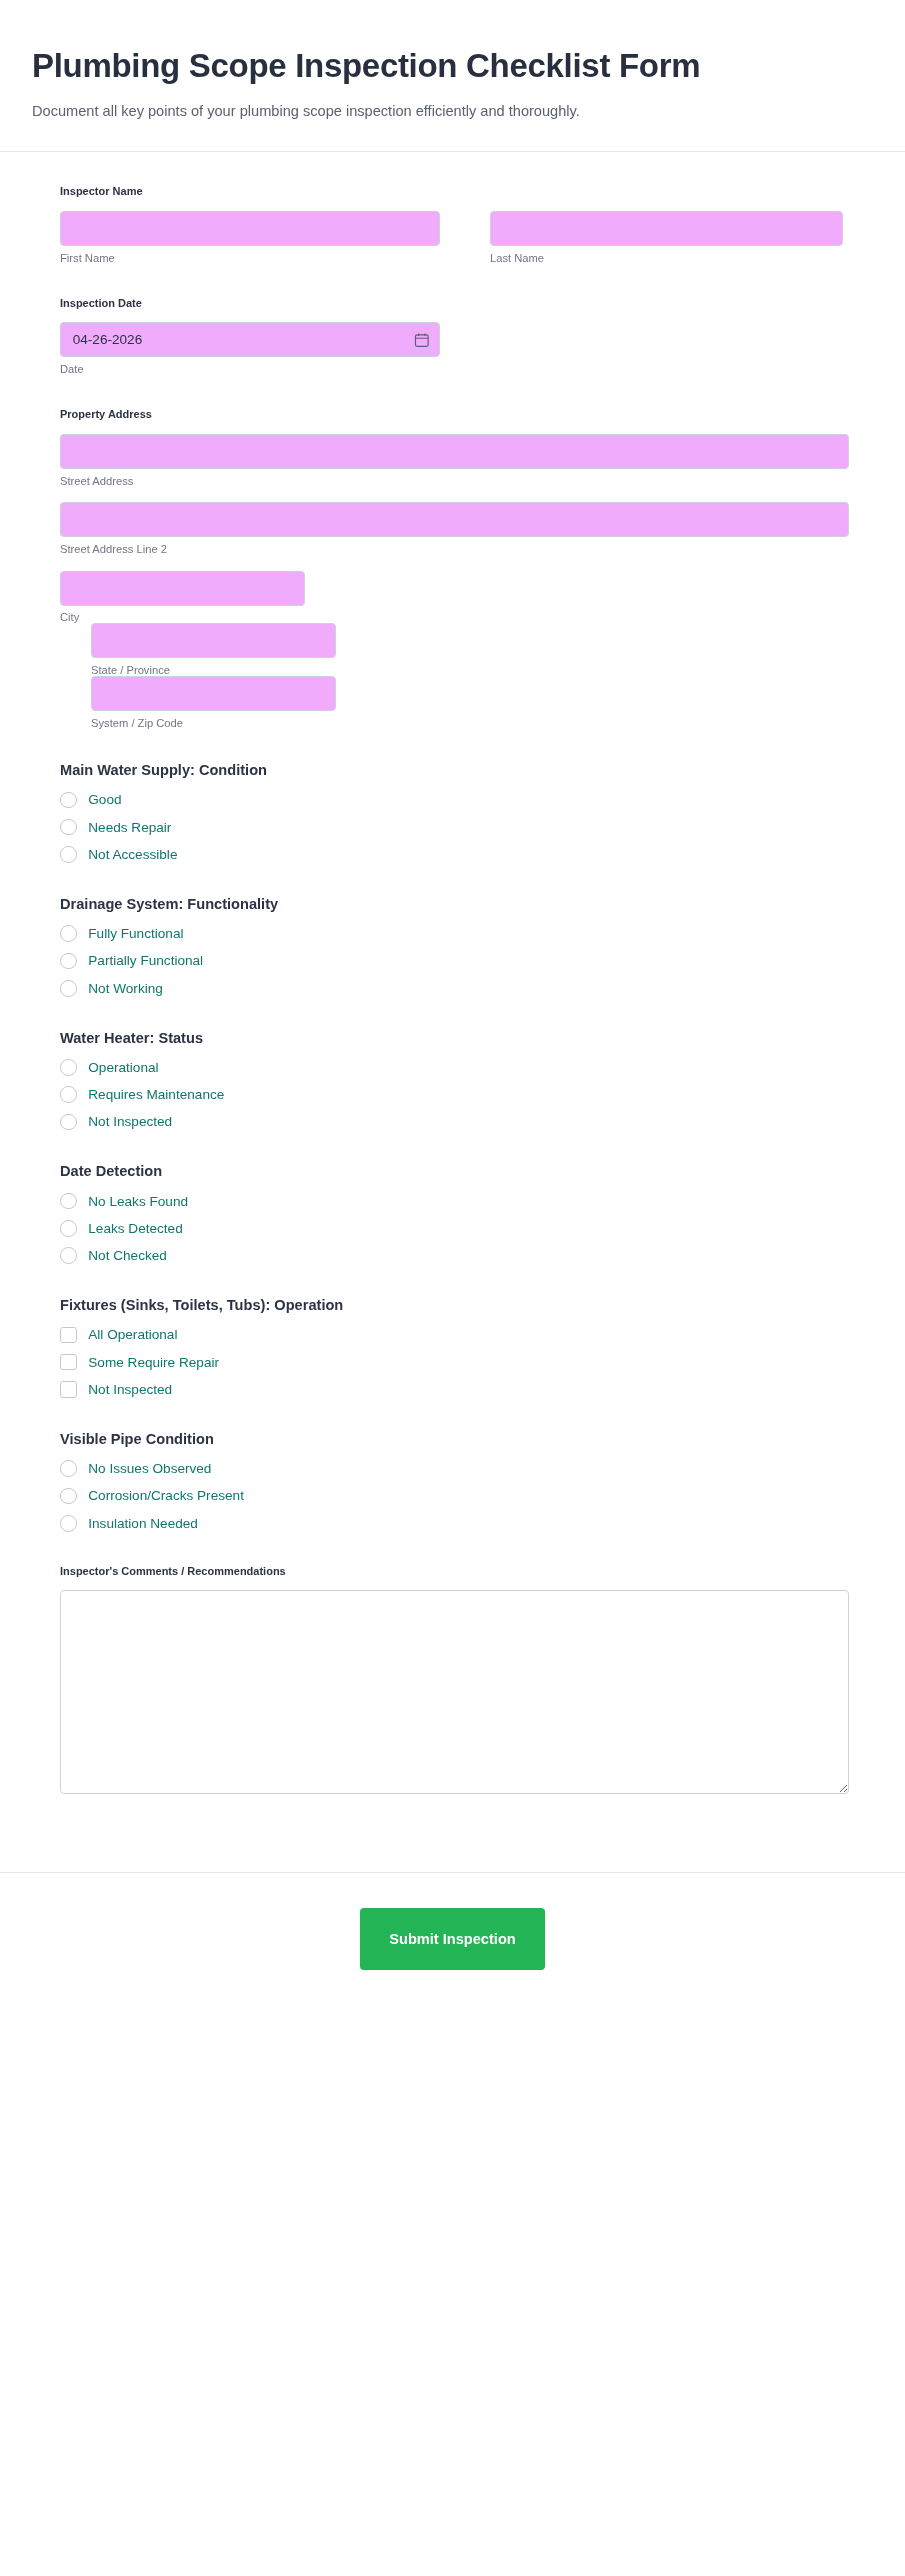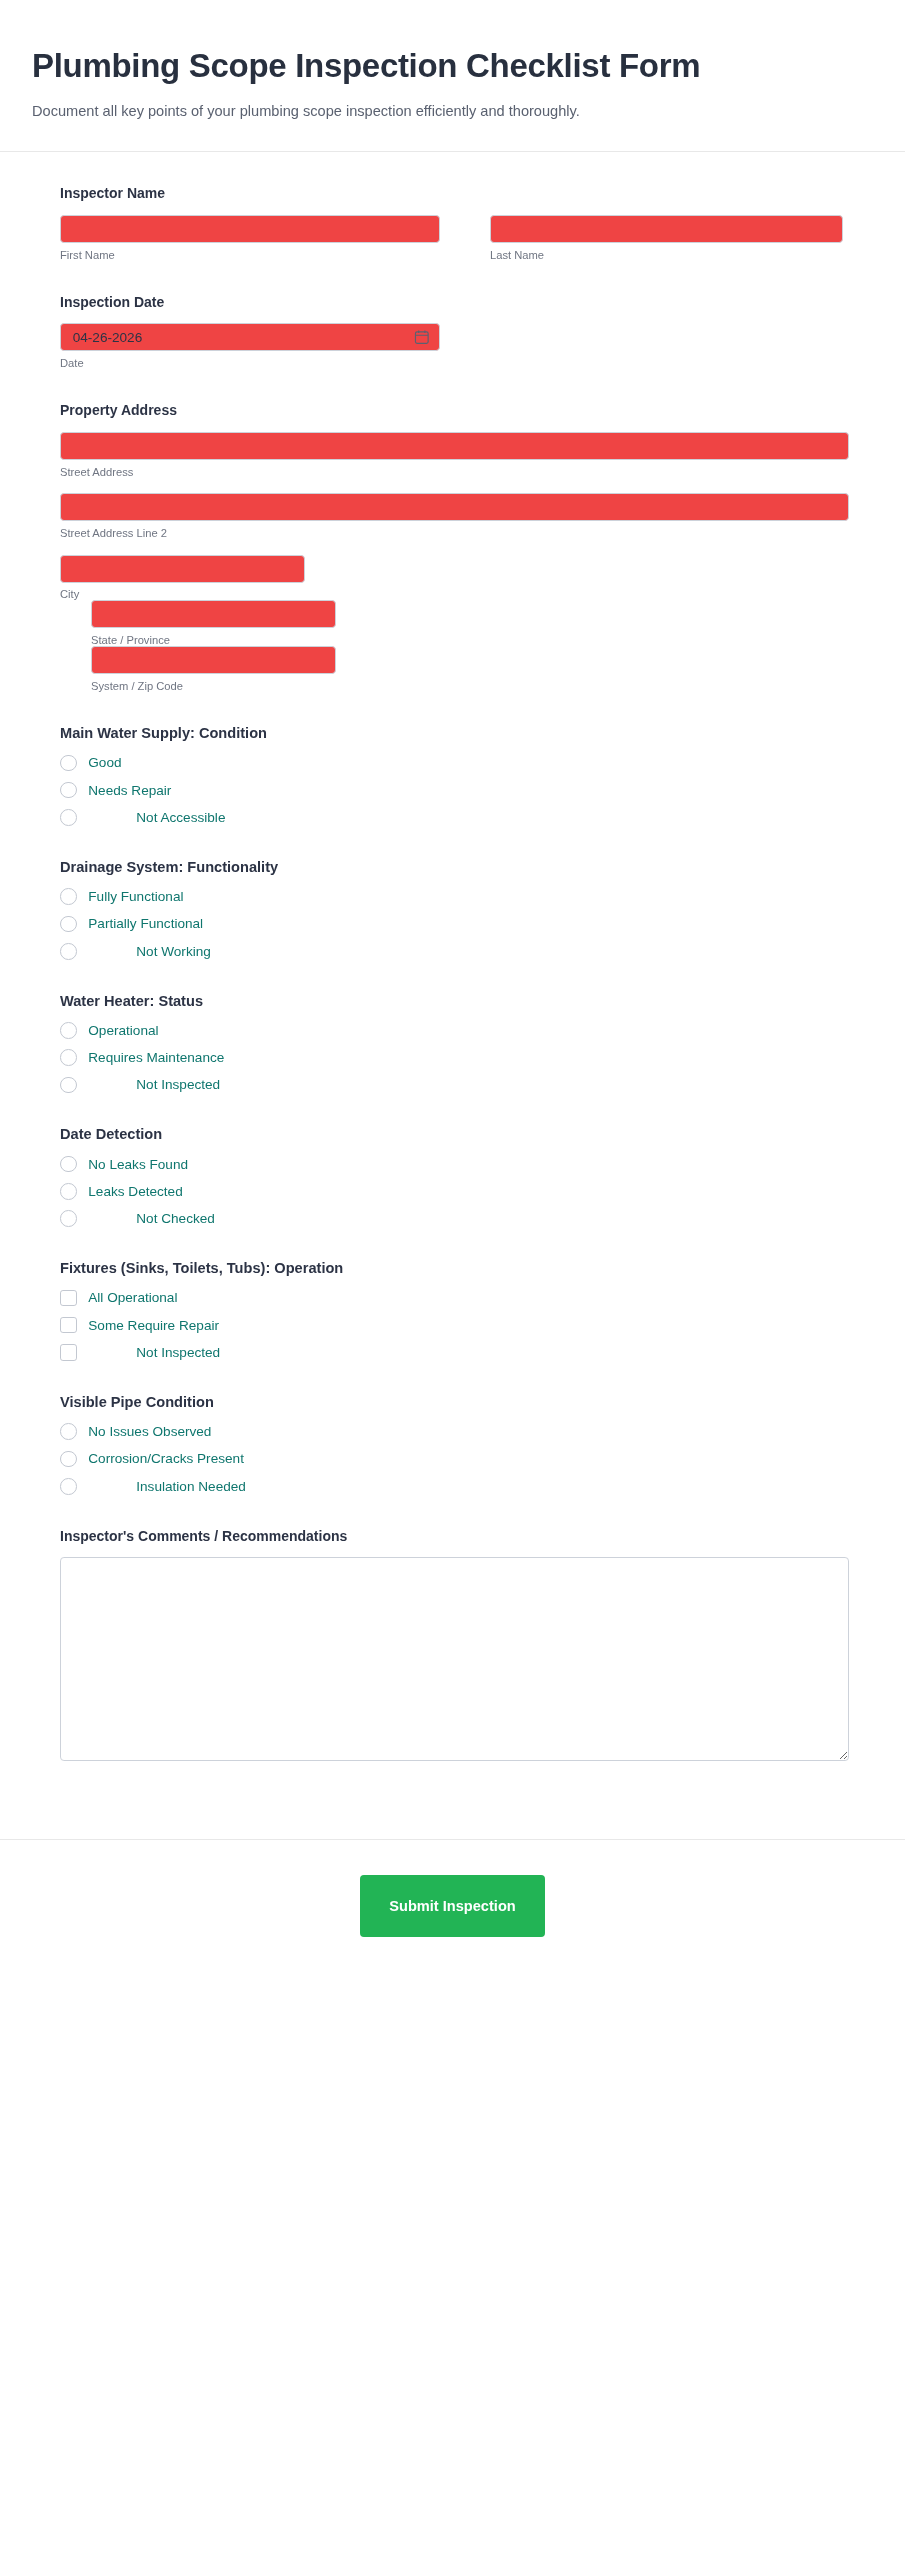--- a/index.html
+++ b/index.html
@@ -41,39 +41,39 @@
     font-weight: normal;
   }
   
   .form-body {
     padding: 33px 60px 9.7px 60px;
   }
   .field-block {
     margin-bottom: 33px;
   }
   .field-label {
-    font-size: 14px;
+    font-size: 11px;
     font-weight: bold;
     color: #2c3345;
     margin-bottom: 13.6px;
     display: block;
   }
   .sub-label {
     font-size: 11.2px;
     color: #6f7582;
     margin-top: 5.8px;
     display: block;
     font-weight: normal;
   }
   .txt-input {
     width: 100%;
-    height: 28px;
+    height: 35px;
     border: 1px solid #cdd2da;
     border-radius: 3.9px;
-    background: #ef4444;
+    background: #f0abfc;
     font-size: 13.6px;
     color: #2c3345;
     padding: 0 11.7px;
     font-family: "Liberation Sans", sans-serif;
     outline: none;
   }
   .row { display: flex; }
   .col-half { width: 380px; }
   .col-half + .col-half { margin-left: 23px; padding-left: 27px; }
   .col-third { width: 245px; }
@@ -91,21 +91,21 @@
     color: #5a6170;
     line-height: 0;
   }
   
   .choice-group { margin-top: 3.9px; }
   .choice-row {
     display: flex;
     align-items: center;
     margin-bottom: 10.7px;
   }
-  .choice-row:last-child { margin-bottom: 0; gap: 48px; }
+  .choice-row:last-child { margin-bottom: 0; }
   .radio-mark {
     width: 16.6px;
     height: 16.6px;
     border: 1px solid #c3c8d1;
     border-radius: 50%;
     background: #fff;
     flex: 0 0 auto;
     margin-right: 11.7px;
   }
   .check-mark {

